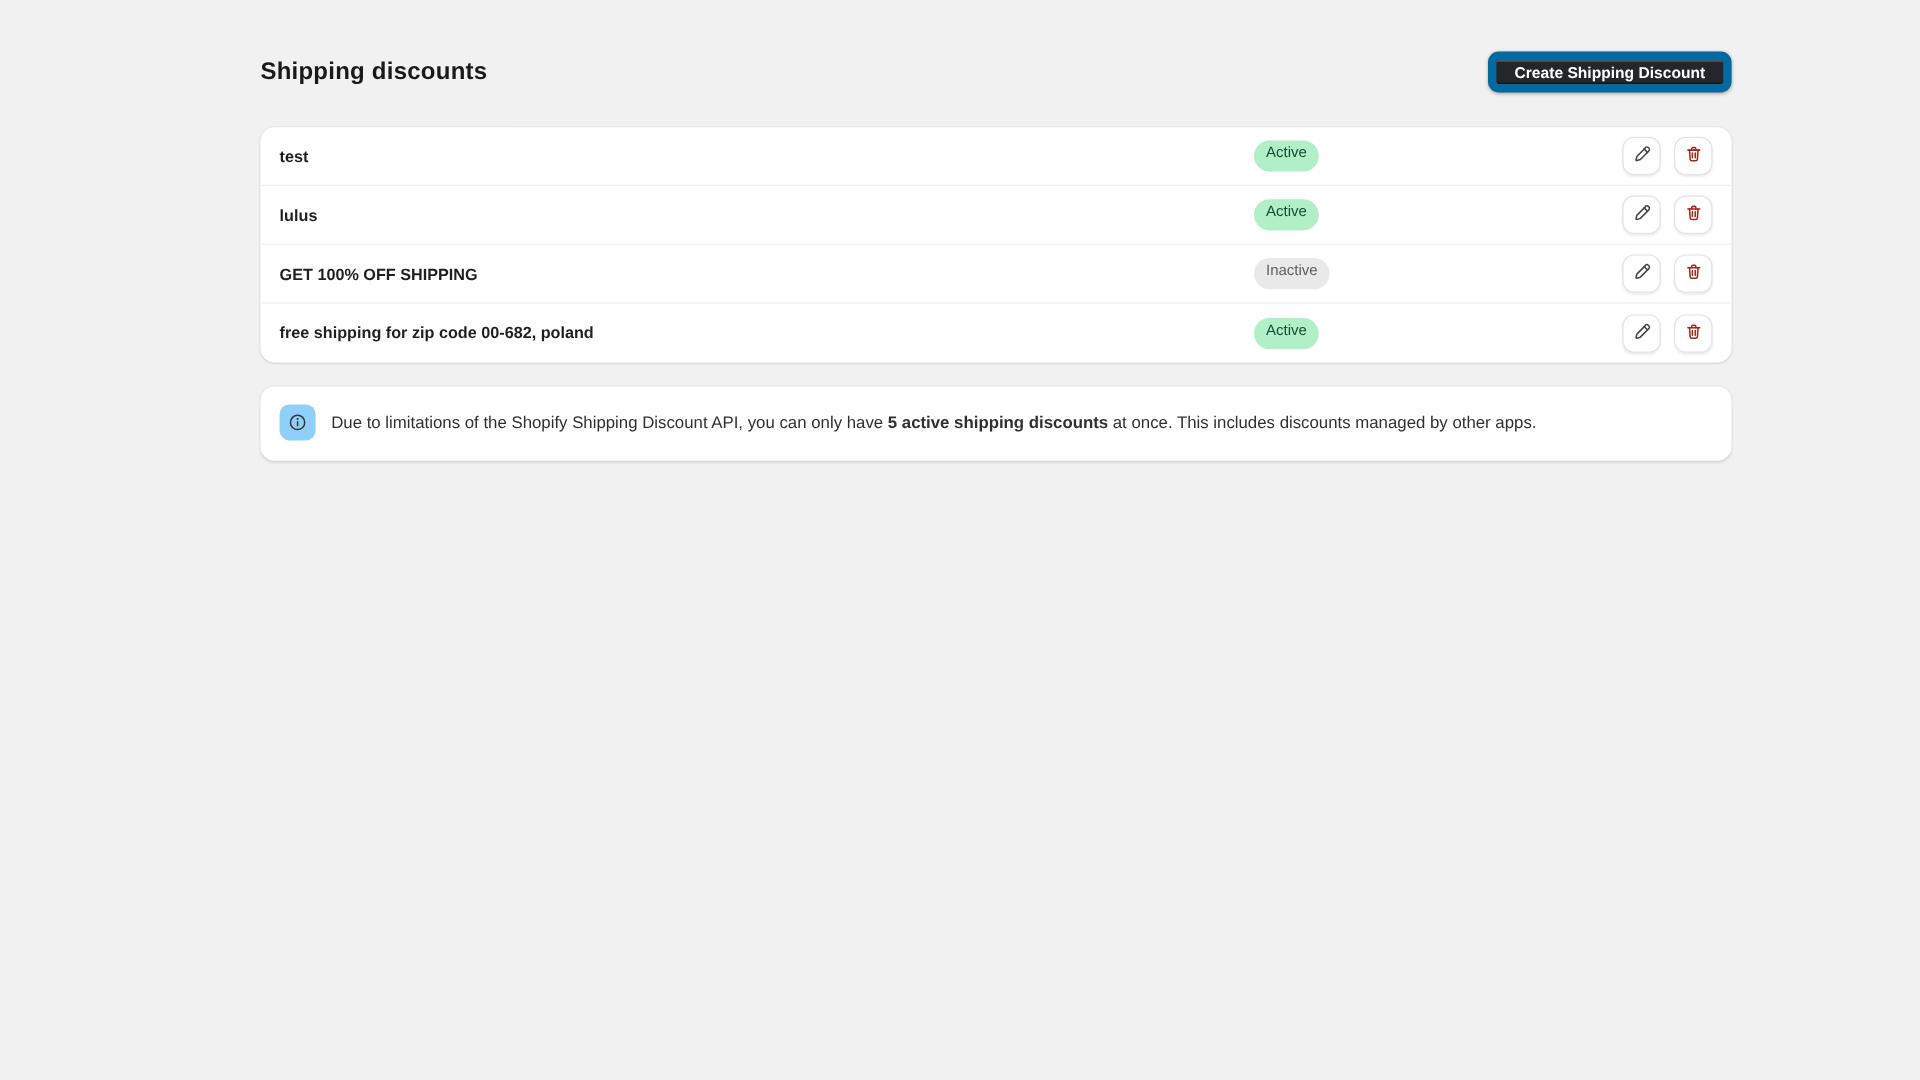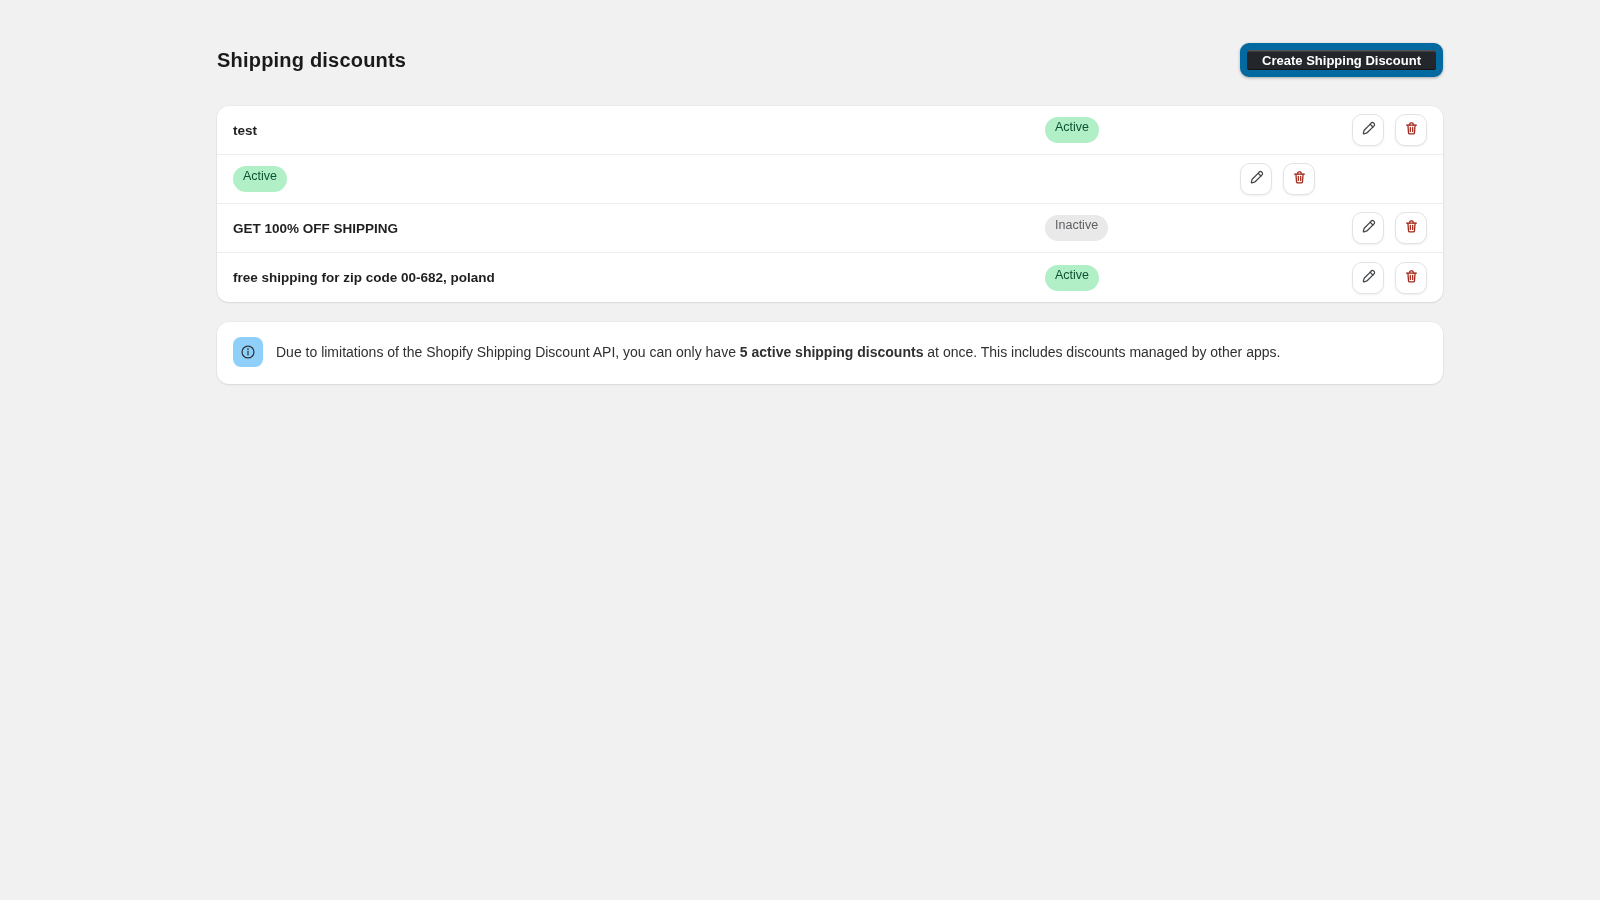--- a/index.html
+++ b/index.html
@@ -108,20 +108,21 @@
                 <path d="M8 6V4.7c0-.66.54-1.2 1.2-1.2h1.6c.66 0 1.2.54 1.2 1.2V6"></path>
                 <path d="M5.8 6l.65 8.9c.06.84.76 1.5 1.6 1.5h3.9c.84 0 1.54-.66 1.6-1.5L14.2 6"></path>
                 <path d="M8.6 8.8v4.7M11.4 8.8v4.7"></path>
               </svg>
           </span>
         </button>
       </div>
     </div>
 
     <div class="t-row">
+      <div class="row-name">lulus</div>
       <div><span class="badge tone-success">Active</span></div>
       <div class="col-actions">
         <button class="icon-btn">
           <span>
             <svg width="17" height="17" viewBox="0 0 20 20" fill="none" stroke="#44474a" stroke-width="1.5" stroke-linecap="round" stroke-linejoin="round">
                 <path d="M13.1 3.5a2.05 2.05 0 0 1 2.9 0l.5.5a2.05 2.05 0 0 1 0 2.9l-8.1 8.1c-.25.25-.56.43-.9.52l-2.8.75a.62.62 0 0 1-.76-.76l.75-2.8c.09-.34.27-.65.52-.9l8.1-8.1z"></path>
                 <path d="M11.8 4.8l3.4 3.4"></path>
               </svg>
           </span>
         </button>

